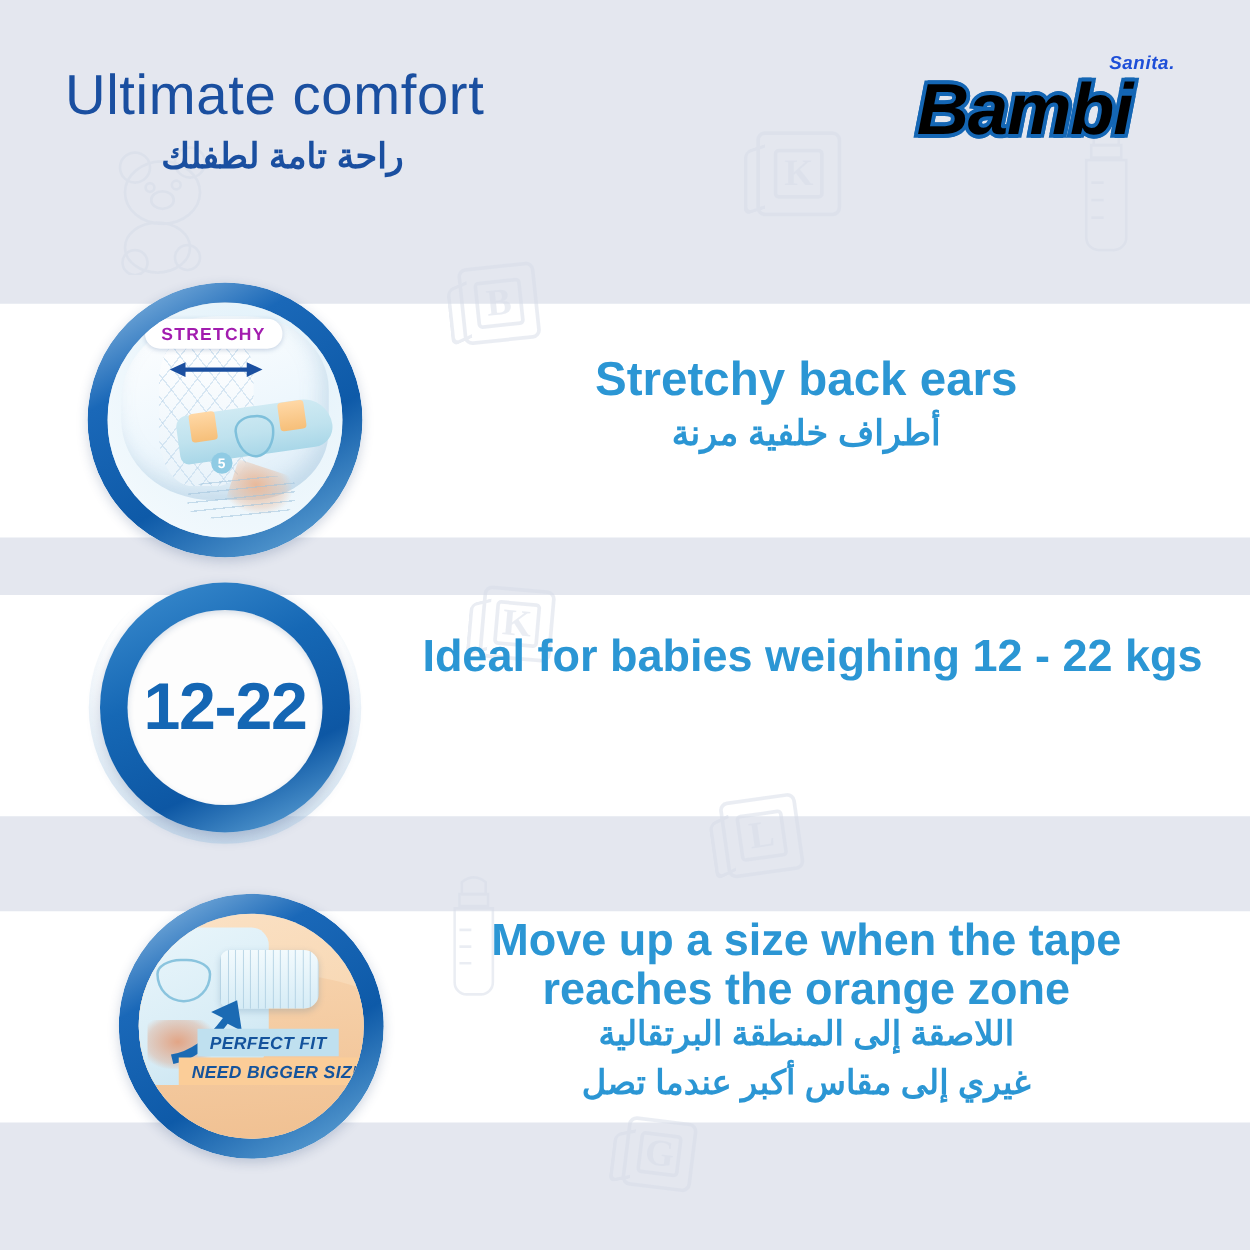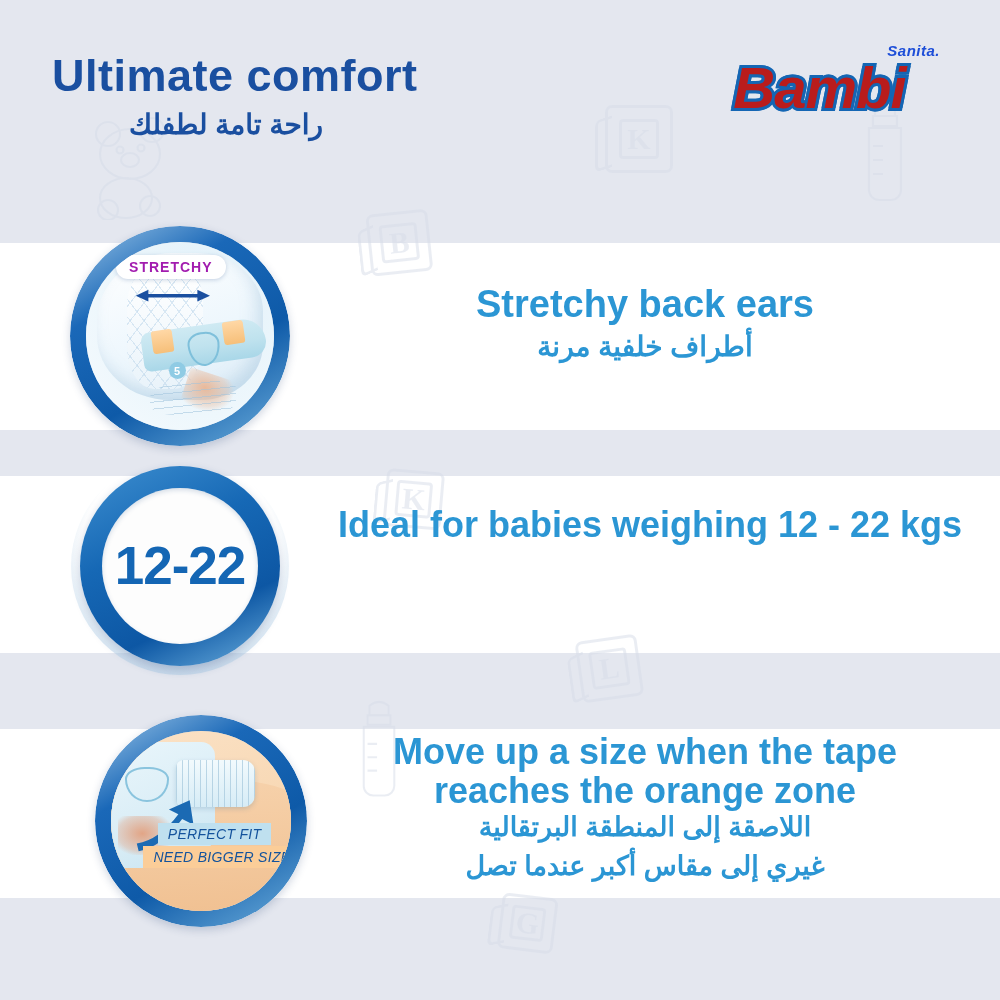--- a/index.html
+++ b/index.html
@@ -87,21 +87,21 @@
     opacity: 0.5;
   }
 
   
   .header-title {
     position: absolute;
     left: 52px;
     top: 50px;
     color: #1a4fa0;
     font-size: 45px;
-    font-weight: bold;
+    font-weight: normal;
     letter-spacing: 0.5px;
     white-space: nowrap;
   }
   .header-sub {
     position: absolute;
     left: 36px;
     top: 108px;
     width: 380px;
     text-align: center;
     color: #1a4fa0;
@@ -118,21 +118,21 @@
     top: 40px;
     width: 230px;
     height: 90px;
   }
   .logo-brand {
     position: absolute;
     left: 0;
     top: 12px;
     width: 215px;
     height: 72px;
-    color: #b91c1c;
+    color: #000000;
     font-size: 58px;
     font-weight: bold;
     font-style: italic;
     letter-spacing: -1px;
     line-height: 72px;
     text-align: center;
     -webkit-text-stroke: 6px #1466b4;
     paint-order: stroke fill;
     text-shadow:
        3px 0 0 #1466b4, -3px 0 0 #1466b4,
@@ -427,21 +427,21 @@
     left: 12%;
     top: 36%;
     width: 42%;
     height: 34%;
     z-index: 5;
   }
   .fit-label {
     position: absolute;
     z-index: 6;
     font-size: 14px;
-    font-weight: normal;
+    font-weight: bold;
     font-style: italic;
     color: #14539c;
     letter-spacing: 0.3px;
     padding: 3px 10px;
     white-space: nowrap;
     text-align: right;
   }
   .fit-label.perfect {
     left: 26%;
     top: 51%;

